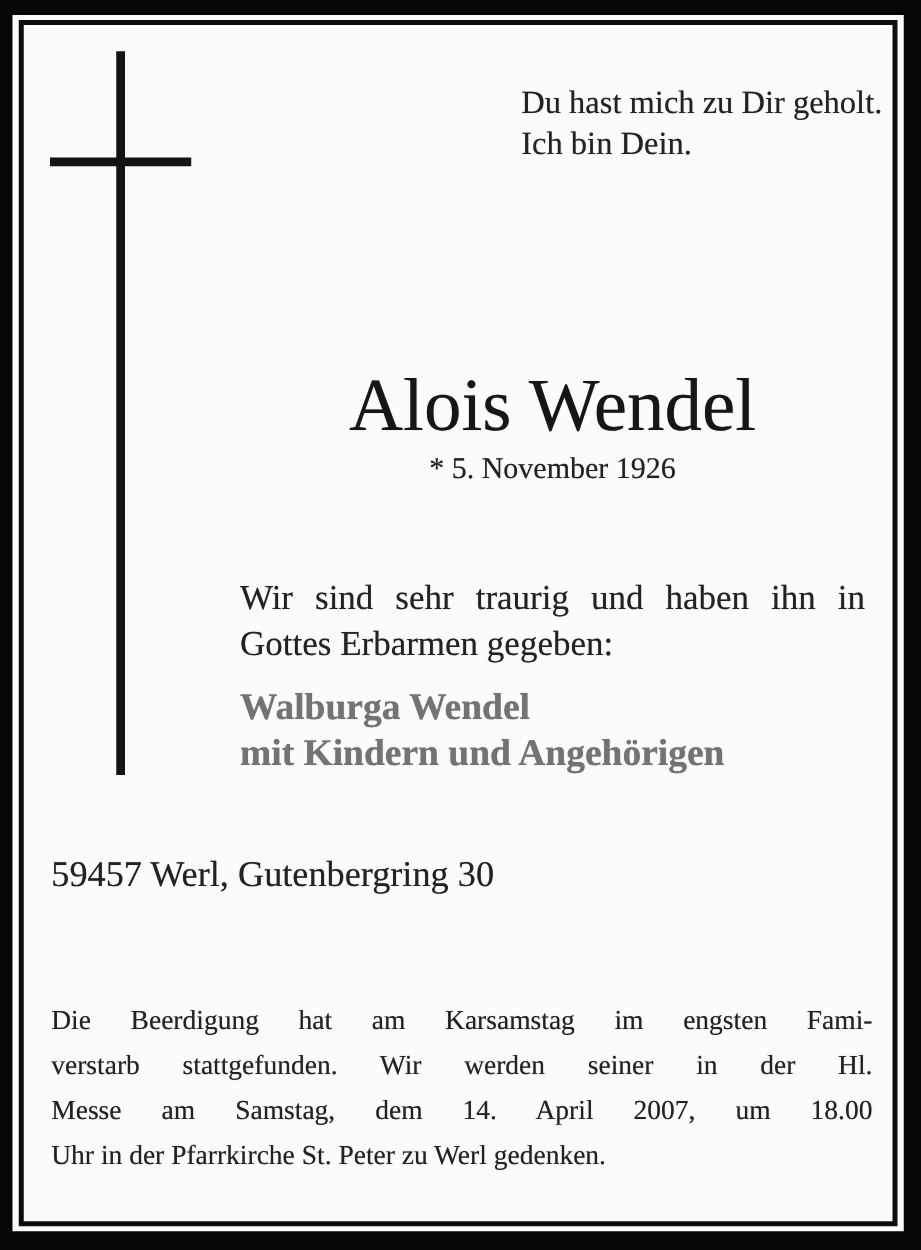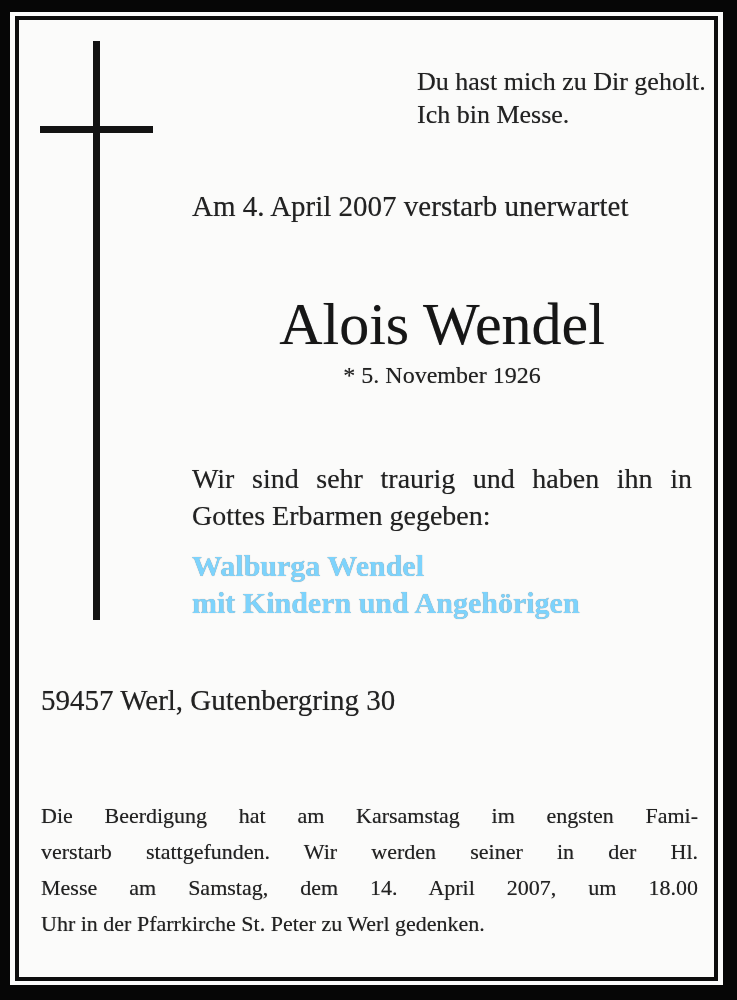--- a/index.html
+++ b/index.html
@@ -61,21 +61,21 @@
     font-size: 24px; line-height: 34px;
     text-align: center; white-space: nowrap;
   }
   .sorrow {
     left: 192px; top: 460px; width: 500px;
     font-size: 28px; line-height: 37px;
   }
   .mourners {
     left: 192px; top: 547px;
     font-size: 30px; line-height: 37px;
-    font-weight: bold; color: #7dd3fc;
+    font-weight: bold; color: #737373;
     white-space: nowrap;
   }
   .address {
     left: 41px; top: 683px;
     font-size: 29px; line-height: 34px;
     white-space: nowrap;
     text-align: center;
   }
   .announcement {
     left: 41px; top: 798px; width: 657px;
@@ -97,24 +97,23 @@
 
   <div class="content">
 
     <div>
       <div class="cross-bar cross-v"></div>
       <div class="cross-bar cross-h"></div>
     </div>
 
     <div class="abs motto">
       <span class="line">Du hast mich zu Dir geholt.</span>
-      <span class="line">Ich bin Messe.</span>
+      <span class="line">Ich bin Dein.</span>
     </div>
 
-    <div class="abs intro">Am 4. April 2007 verstarb unerwartet</div>
 
     <div class="abs name">Alois Wendel</div>
 
     <div class="abs birth">* 5. November 1926</div>
 
     <div class="abs sorrow">
       <span class="line just">Wir sind sehr traurig und haben ihn in</span>
       <span class="line">Gottes Erbarmen gegeben:</span>
     </div>
 

